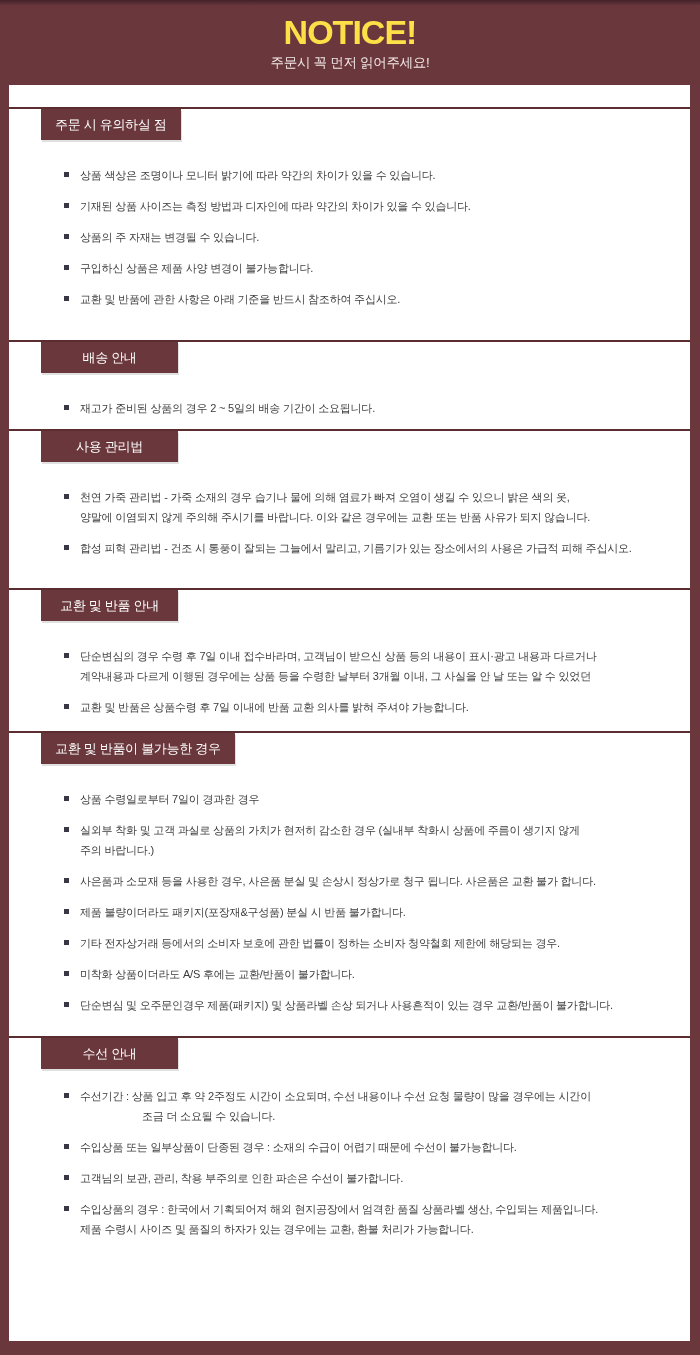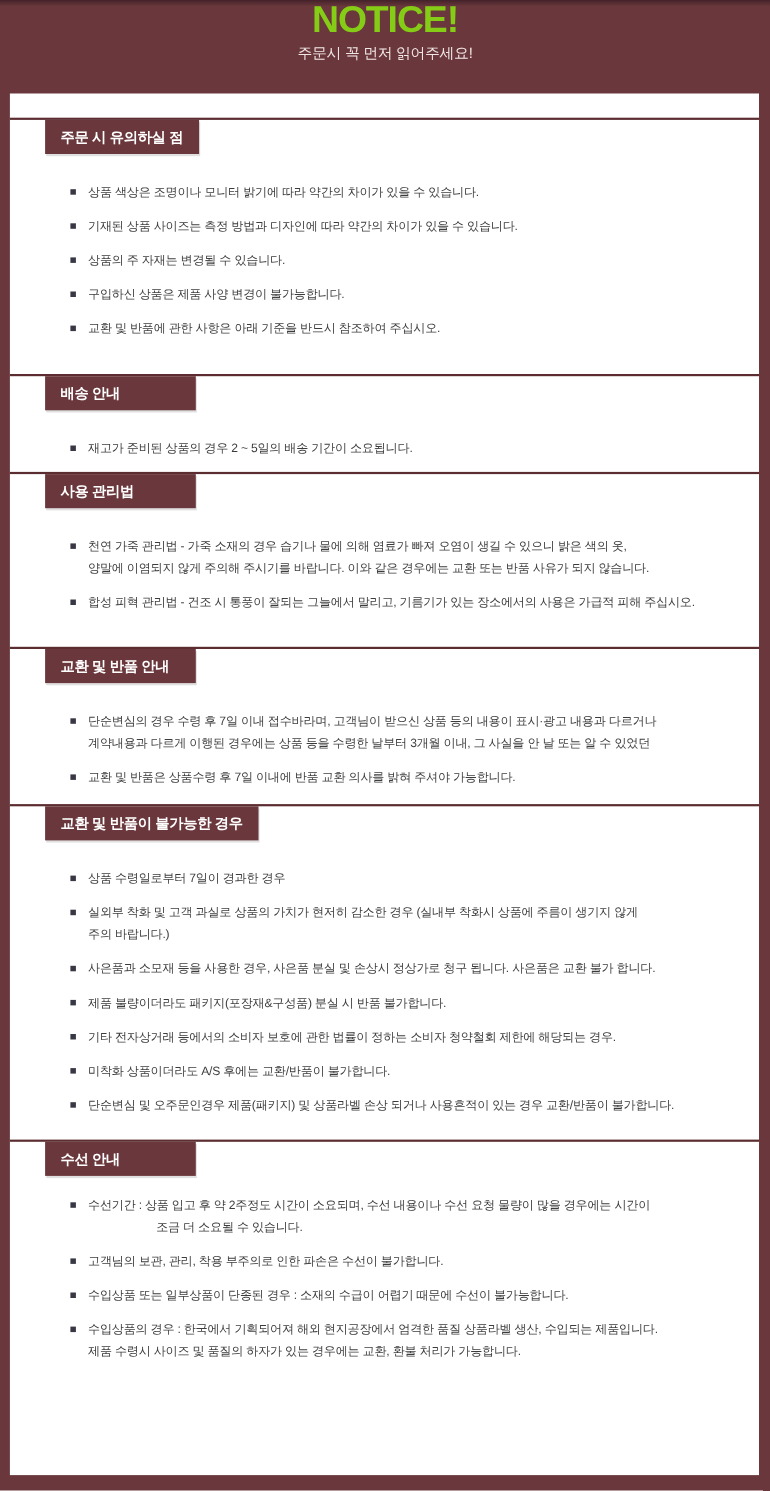--- a/index.html
+++ b/index.html
@@ -19,45 +19,45 @@
   }
   .top-edge{
     position:absolute;left:0;top:0;width:700px;height:6px;
     background:linear-gradient(to bottom, var(--maroon-dark), var(--maroon));
   }
   .header{
     position:absolute;left:0;top:0;width:700px;height:85px;
     text-align:center;
   }
   .header .title{
-    margin:0;padding-top:1px;
+    margin:0;padding-top:15px;
     font-size:34px;line-height:34px;font-weight:bold;
-    letter-spacing:-1px;color:#84cc16;
+    letter-spacing:-1px;color:#fde047;
   }
   .header .subtitle{
     margin:6px 0 0 0;
     font-size:13.5px;line-height:15px;
     color:#f1e6e6;letter-spacing:-0.3px;
   }
   .panel{
     position:absolute;left:9px;top:85px;
     width:681px;height:1256px;
     background:#ffffff;
     box-sizing:border-box;
     padding-top:22px;
   }
   .section{border-top:2px solid var(--divider);}
   .section-label{
     display:inline-block;
     margin-left:32px;
     min-width:137px;height:31px;line-height:31px;
     padding:0 14px;box-sizing:border-box;
     background:var(--maroon);
-    color:#ffffff;font-size:13px;font-weight:bold;
-    letter-spacing:-0.3px;
+    color:#ffffff;font-size:13px;font-weight:normal;
+    text-align:center;letter-spacing:-0.3px;
     box-shadow:1px 2px 0 rgba(0,0,0,0.12);
     vertical-align:top;
   }
   .items{margin-top:25px;}
   .section:nth-child(6) .items{margin-top:17px;}
   .bullet-item{
     position:relative;
     margin:0 4px 11px 55px;
     padding-left:16px;
     color:var(--text);
@@ -192,25 +192,25 @@
   <div class="section s5">
     <div class="section-label">수선 안내</div>
     <div class="items">
             <div class="bullet-item">
               <span class="sq"></span>
               <div class="bline">수선기간 : 상품 입고 후 약 2주정도 시간이 소요되며, 수선 내용이나 수선 요청 물량이 많을 경우에는 시간이</div>
               <div class="bline" style="padding-left: 62px;">조금 더 소요될 수 있습니다.</div>
             </div>
             <div class="bullet-item">
               <span class="sq"></span>
+              <div class="bline">수입상품 또는 일부상품이 단종된 경우 : 소재의 수급이 어렵기 때문에 수선이 불가능합니다.</div>
+            </div>
+            <div class="bullet-item">
+              <span class="sq"></span>
               <div class="bline">고객님의 보관, 관리, 착용 부주의로 인한 파손은 수선이 불가합니다.</div>
-            </div>
-            <div class="bullet-item">
-              <span class="sq"></span>
-              <div class="bline">수입상품 또는 일부상품이 단종된 경우 : 소재의 수급이 어렵기 때문에 수선이 불가능합니다.</div>
             </div>
             <div class="bullet-item">
               <span class="sq"></span>
               <div class="bline">수입상품의 경우 : 한국에서 기획되어져 해외 현지공장에서 엄격한 품질 상품라벨 생산, 수입되는 제품입니다.</div>
               <div class="bline">제품 수령시 사이즈 및 품질의 하자가 있는 경우에는 교환, 환불 처리가 가능합니다.</div>
             </div>
           </div>
   </div>
 </div>
   </div>

